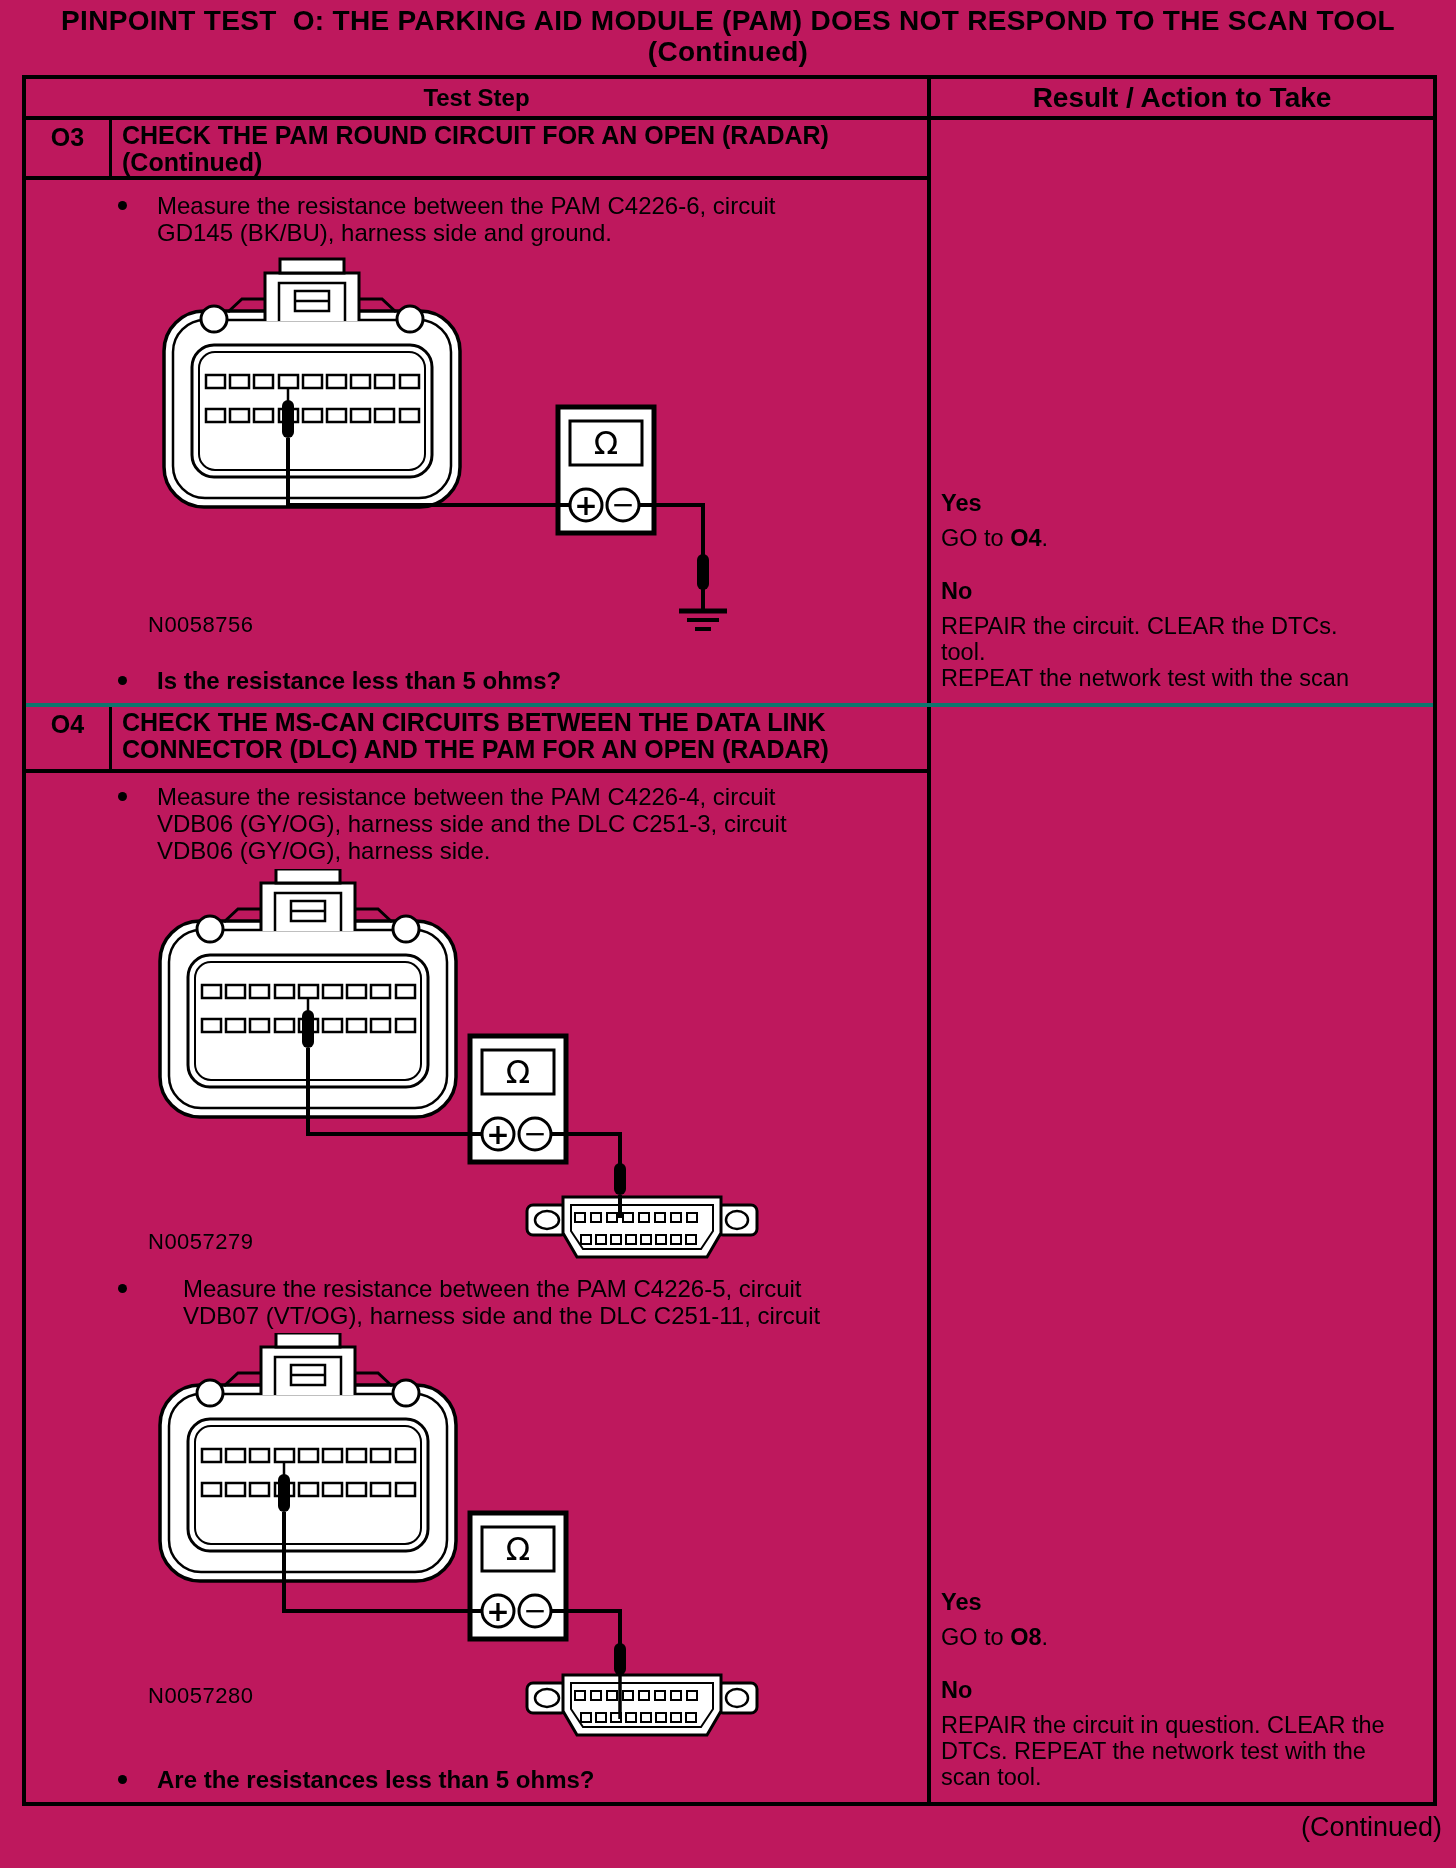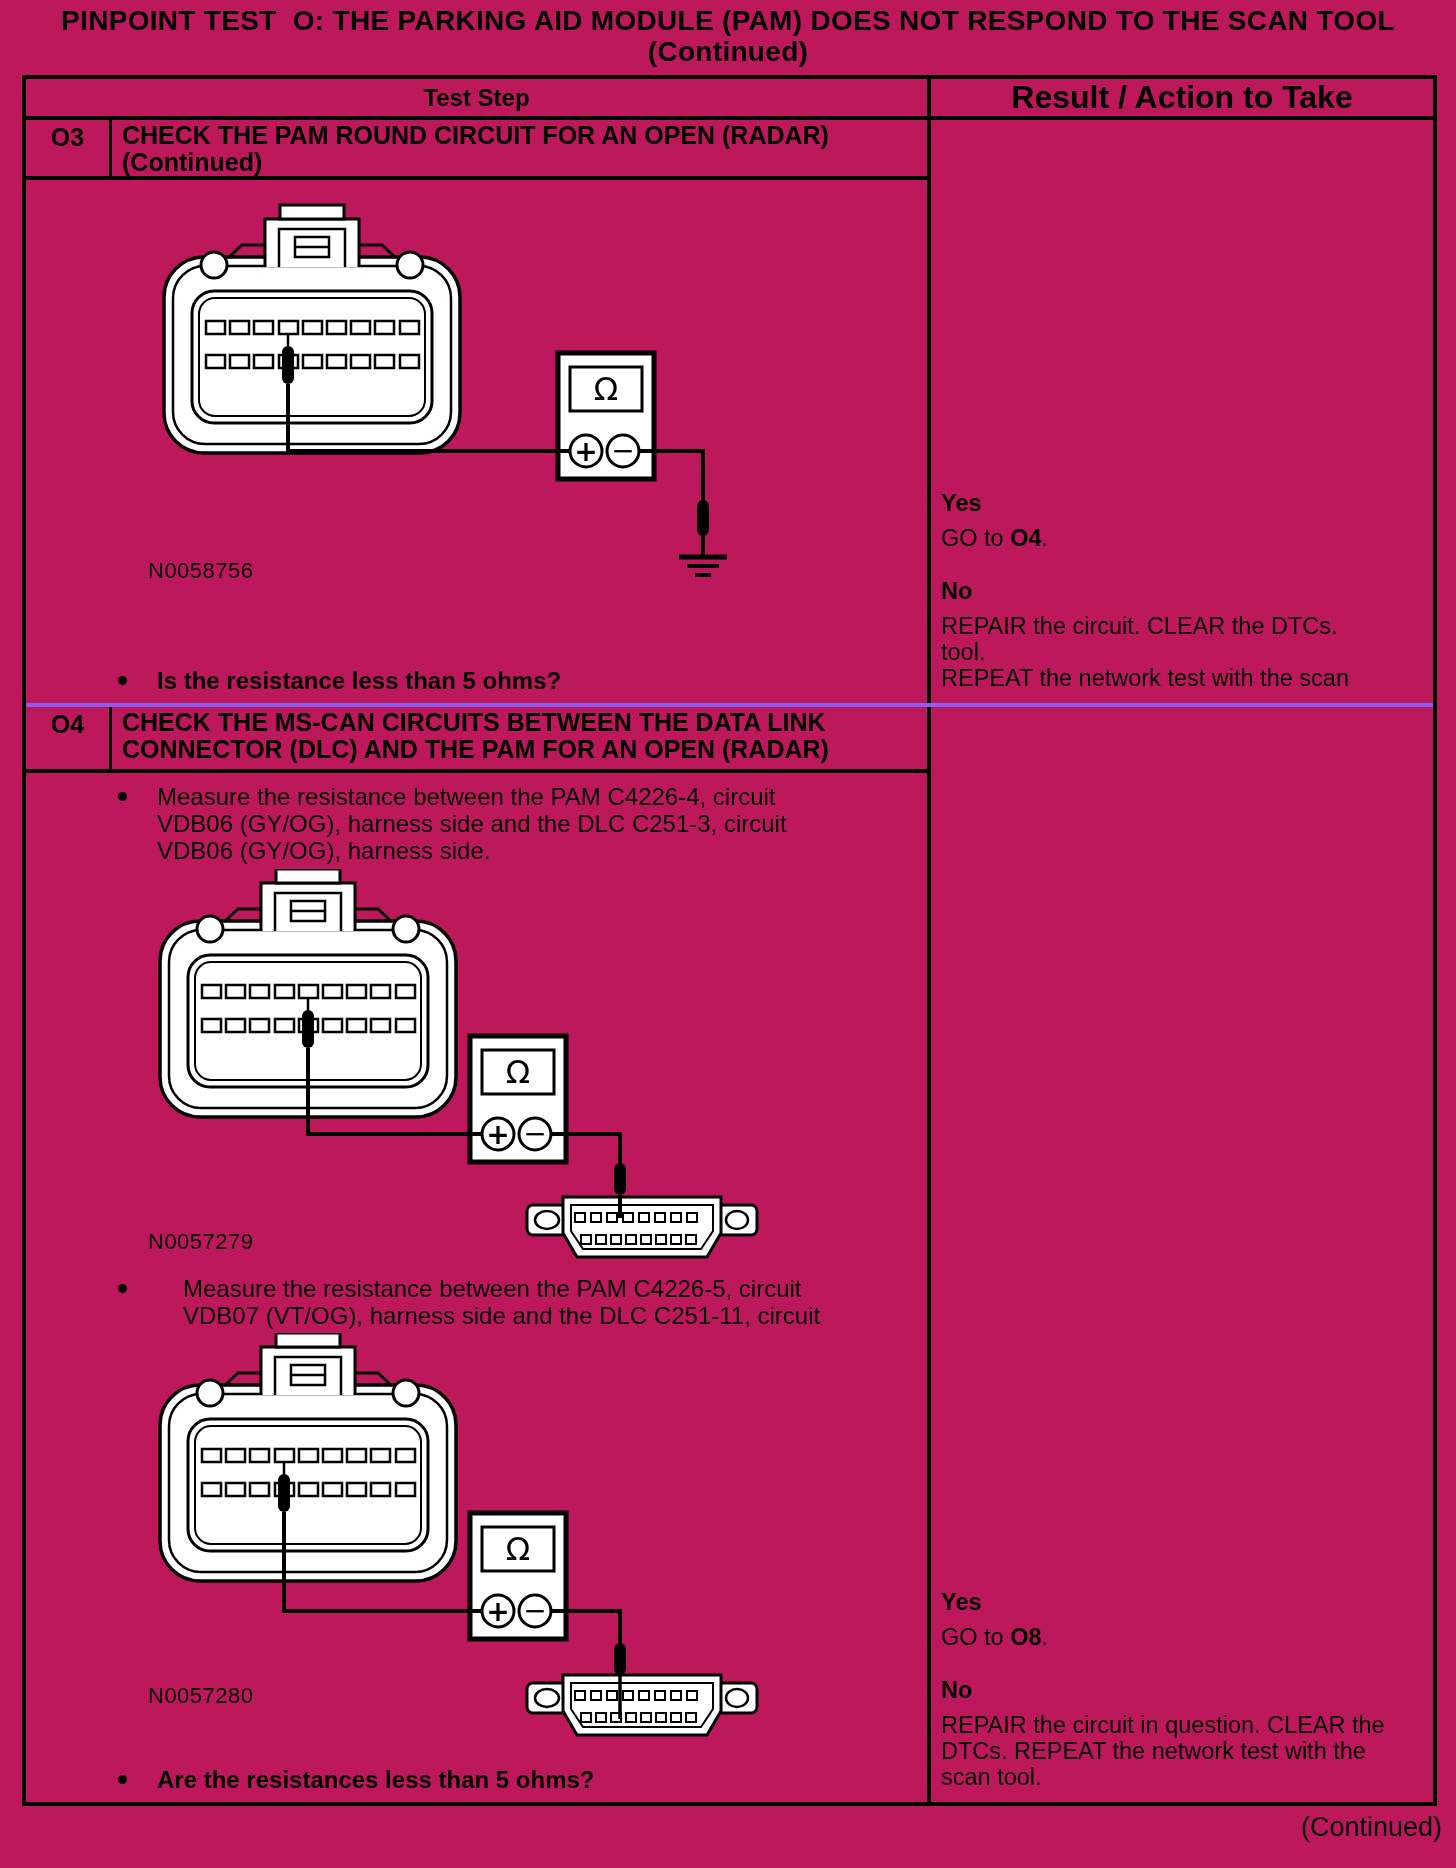--- a/index.html
+++ b/index.html
@@ -8,24 +8,24 @@
   .title{position:absolute;top:5px;left:0;width:100%;text-align:center;
          font-weight:bold;font-size:28px;line-height:31px;letter-spacing:.3px;}
   .title .tline{white-space:pre-wrap;}
   .footer{position:absolute;top:1812px;right:14px;font-size:27px;}
 
   .tbl{position:absolute;left:22px;top:75px;width:1415px;height:1731px;
        border:4px solid #000;box-sizing:border-box;display:flex;flex-direction:column;}
   .hdr-row{display:flex;height:41px;border-bottom:4px solid #000;box-sizing:border-box;flex:0 0 auto;}
   .hdr-left{width:905px;border-right:4px solid #000;box-sizing:border-box;display:flex;
             align-items:center;justify-content:center;font-weight:bold;font-size:24px;}
-  .hdr-right{flex:1;display:flex;align-items:center;justify-content:center;font-weight:bold;font-size:32px;}
+  .hdr-right{flex:1;display:flex;align-items:center;justify-content:center;font-weight:bold;font-size:28px;}
 
   .band{display:flex;box-sizing:border-box;min-height:0;}
-  .band.o3{height:587px;border-bottom:4px solid #8b5cf6;flex:0 0 auto;}
+  .band.o3{height:587px;border-bottom:4px solid #0f766e;flex:0 0 auto;}
   .band.o4{flex:1;}
   .band-left{width:905px;border-right:4px solid #000;box-sizing:border-box;
              display:flex;flex-direction:column;overflow:hidden;}
   .band-right{flex:1;display:flex;flex-direction:column;justify-content:flex-end;
               padding:0 6px 12px 10px;font-size:23.5px;line-height:26px;box-sizing:border-box;gap:9px;}
 
   .steprow{display:flex;border-bottom:4px solid #000;box-sizing:border-box;flex:0 0 auto;}
   .band.o3 .steprow{height:60px;}
   .band.o4 .steprow{height:66px;}
   .stepnum{width:86px;border-right:3px solid #000;box-sizing:border-box;text-align:center;
@@ -157,20 +157,27 @@
     <div class="band o3">
       <div class="band-left">
         <div class="steprow">
           <div class="stepnum">O3</div>
           <div class="steptitle">
               <div class="tline">CHECK THE PAM ROUND CIRCUIT FOR AN OPEN (RADAR)</div>
               <div class="tline">(Continued)</div>
             </div>
         </div>
         <div class="stepbody">
+          <div class="bullet">
+            <span class="dot"></span>
+            <div>
+                <div class="tline">Measure the resistance between the PAM C4226-6, circuit</div>
+                <div class="tline">GD145 (BK/BU), harness side and ground.</div>
+              </div>
+          </div>
 
           <div class="fig" style="margin-top:8px;">
             <svg width="620" height="402" viewBox="0 0 620 402">
               <use href="#pam" x="32" y="5"></use>
               <use href="#meter" x="426" y="151"></use>
               <g stroke="#000" stroke-width="4" fill="none">
                 <line x1="158" y1="134" x2="158" y2="150" stroke-width="2.5"></line>
                 <path d="M158 184 V251 H441"></path>
                 <path d="M508 251 H573 V302"></path>
                 <line x1="573" y1="334" x2="573" y2="356"></line>

